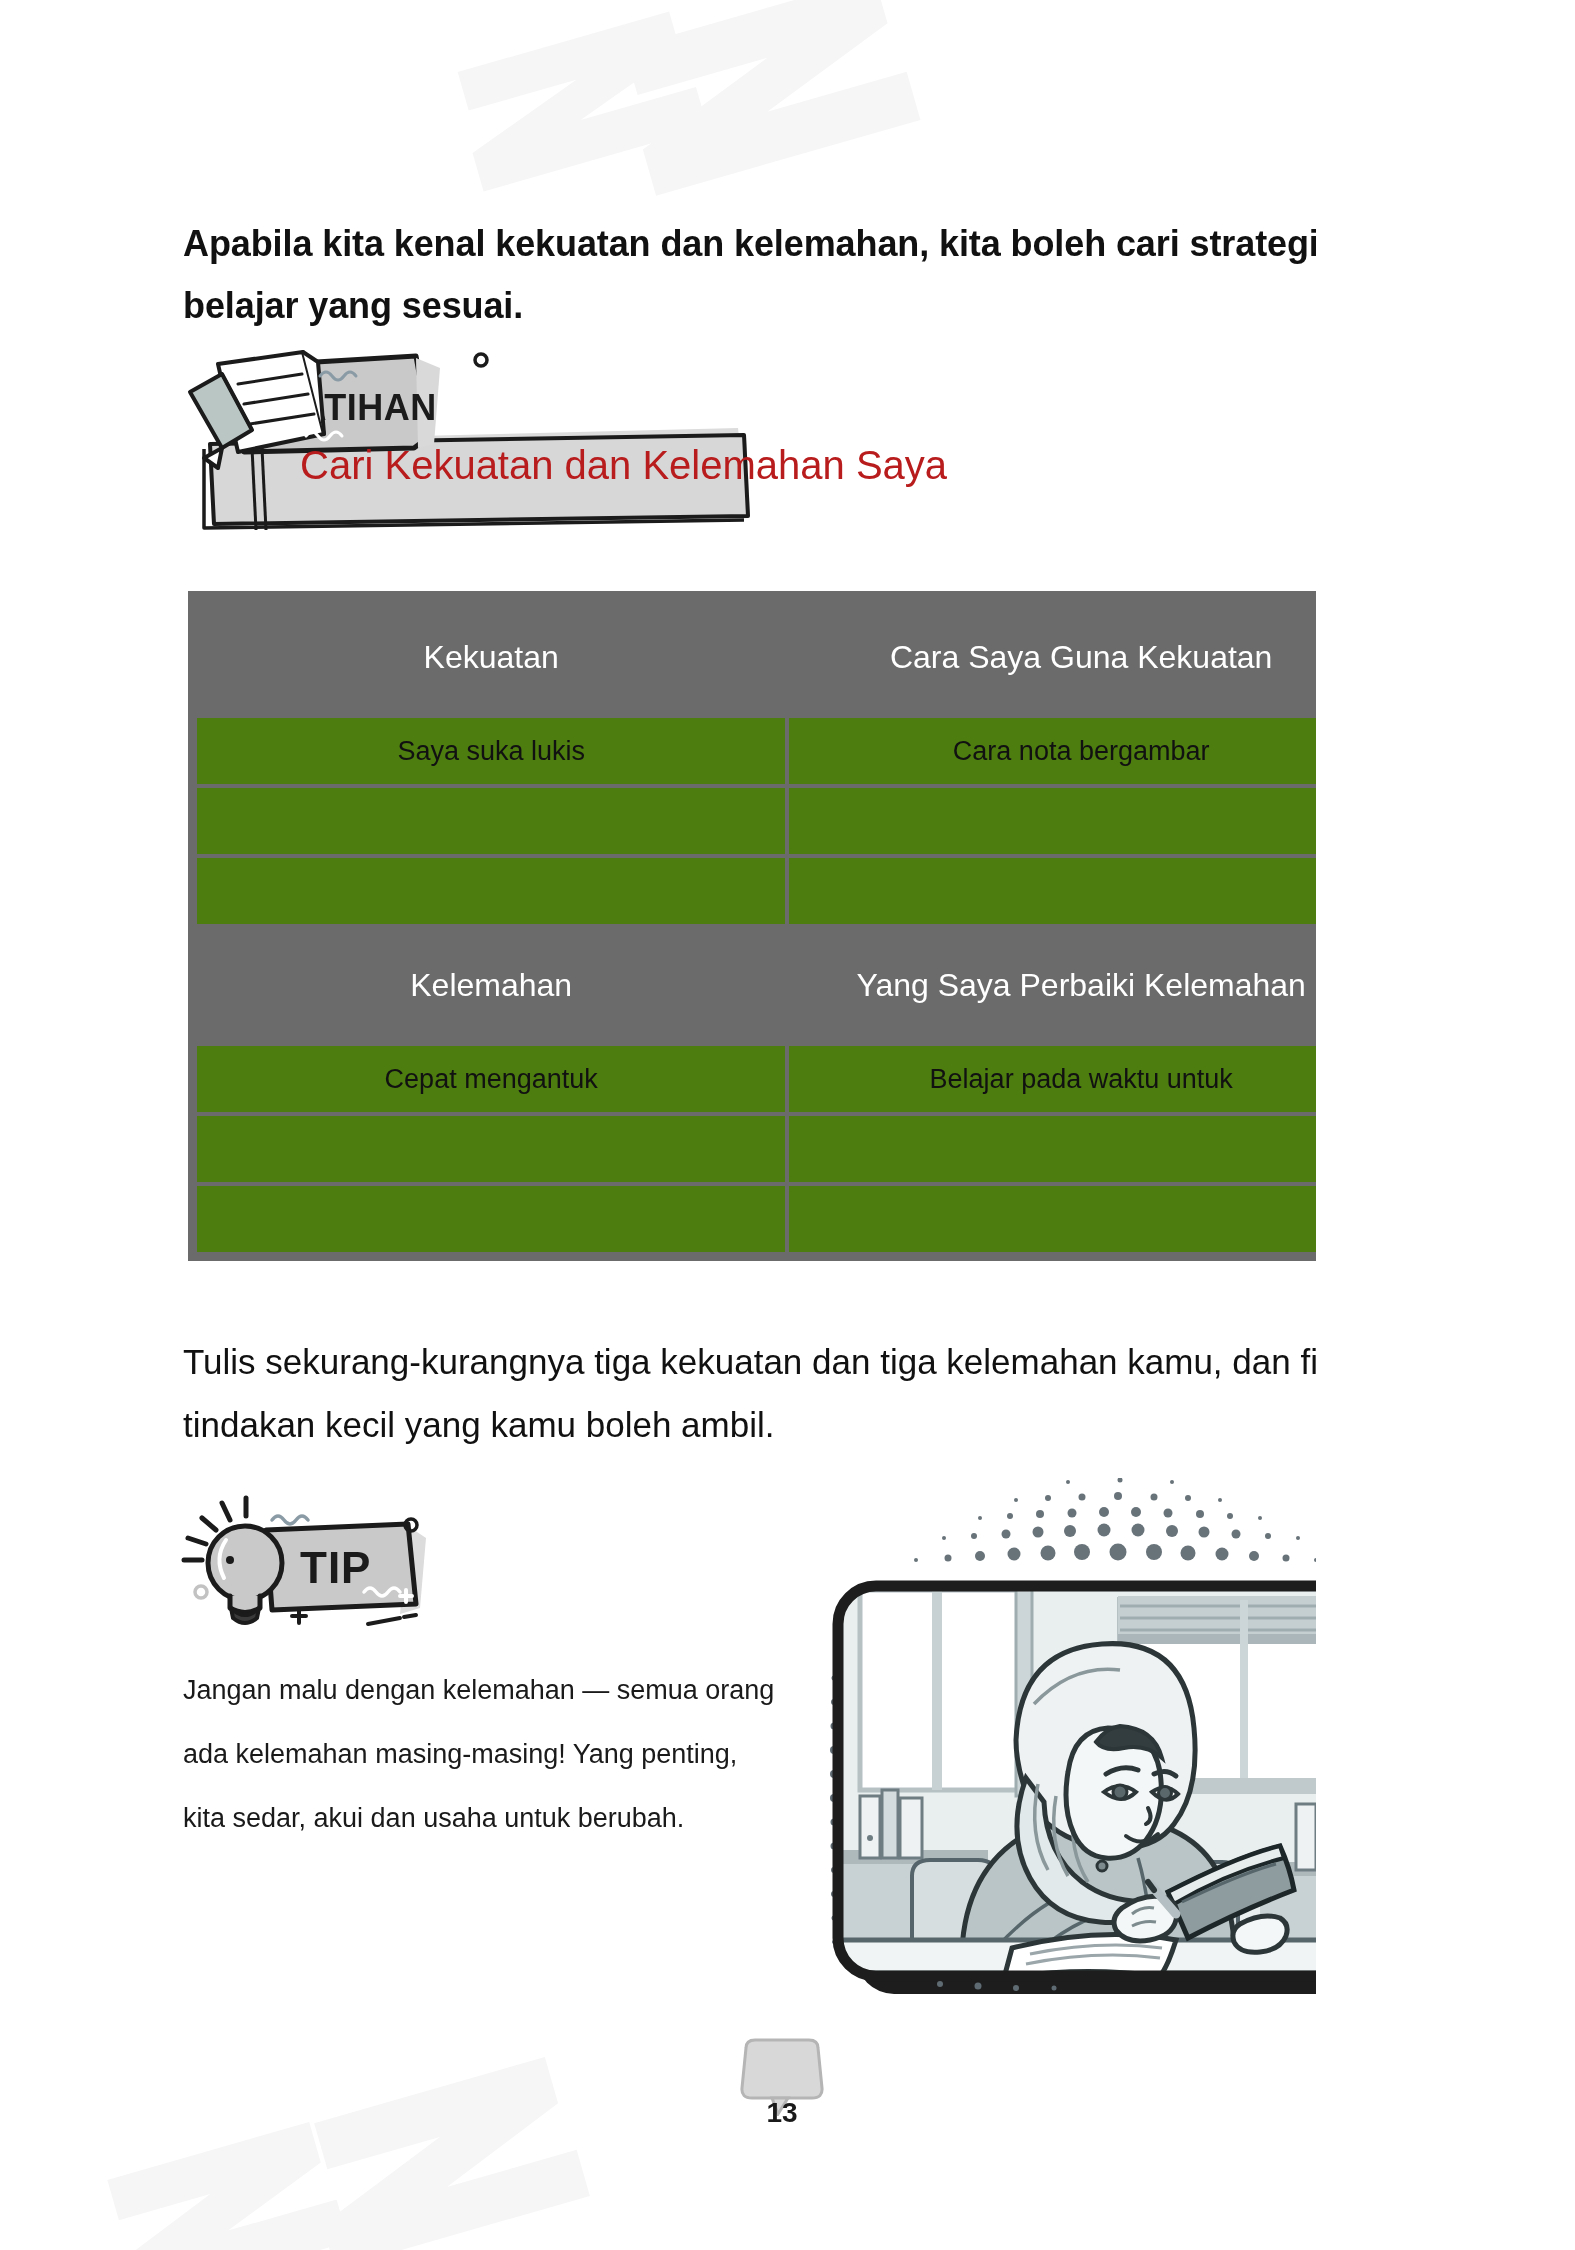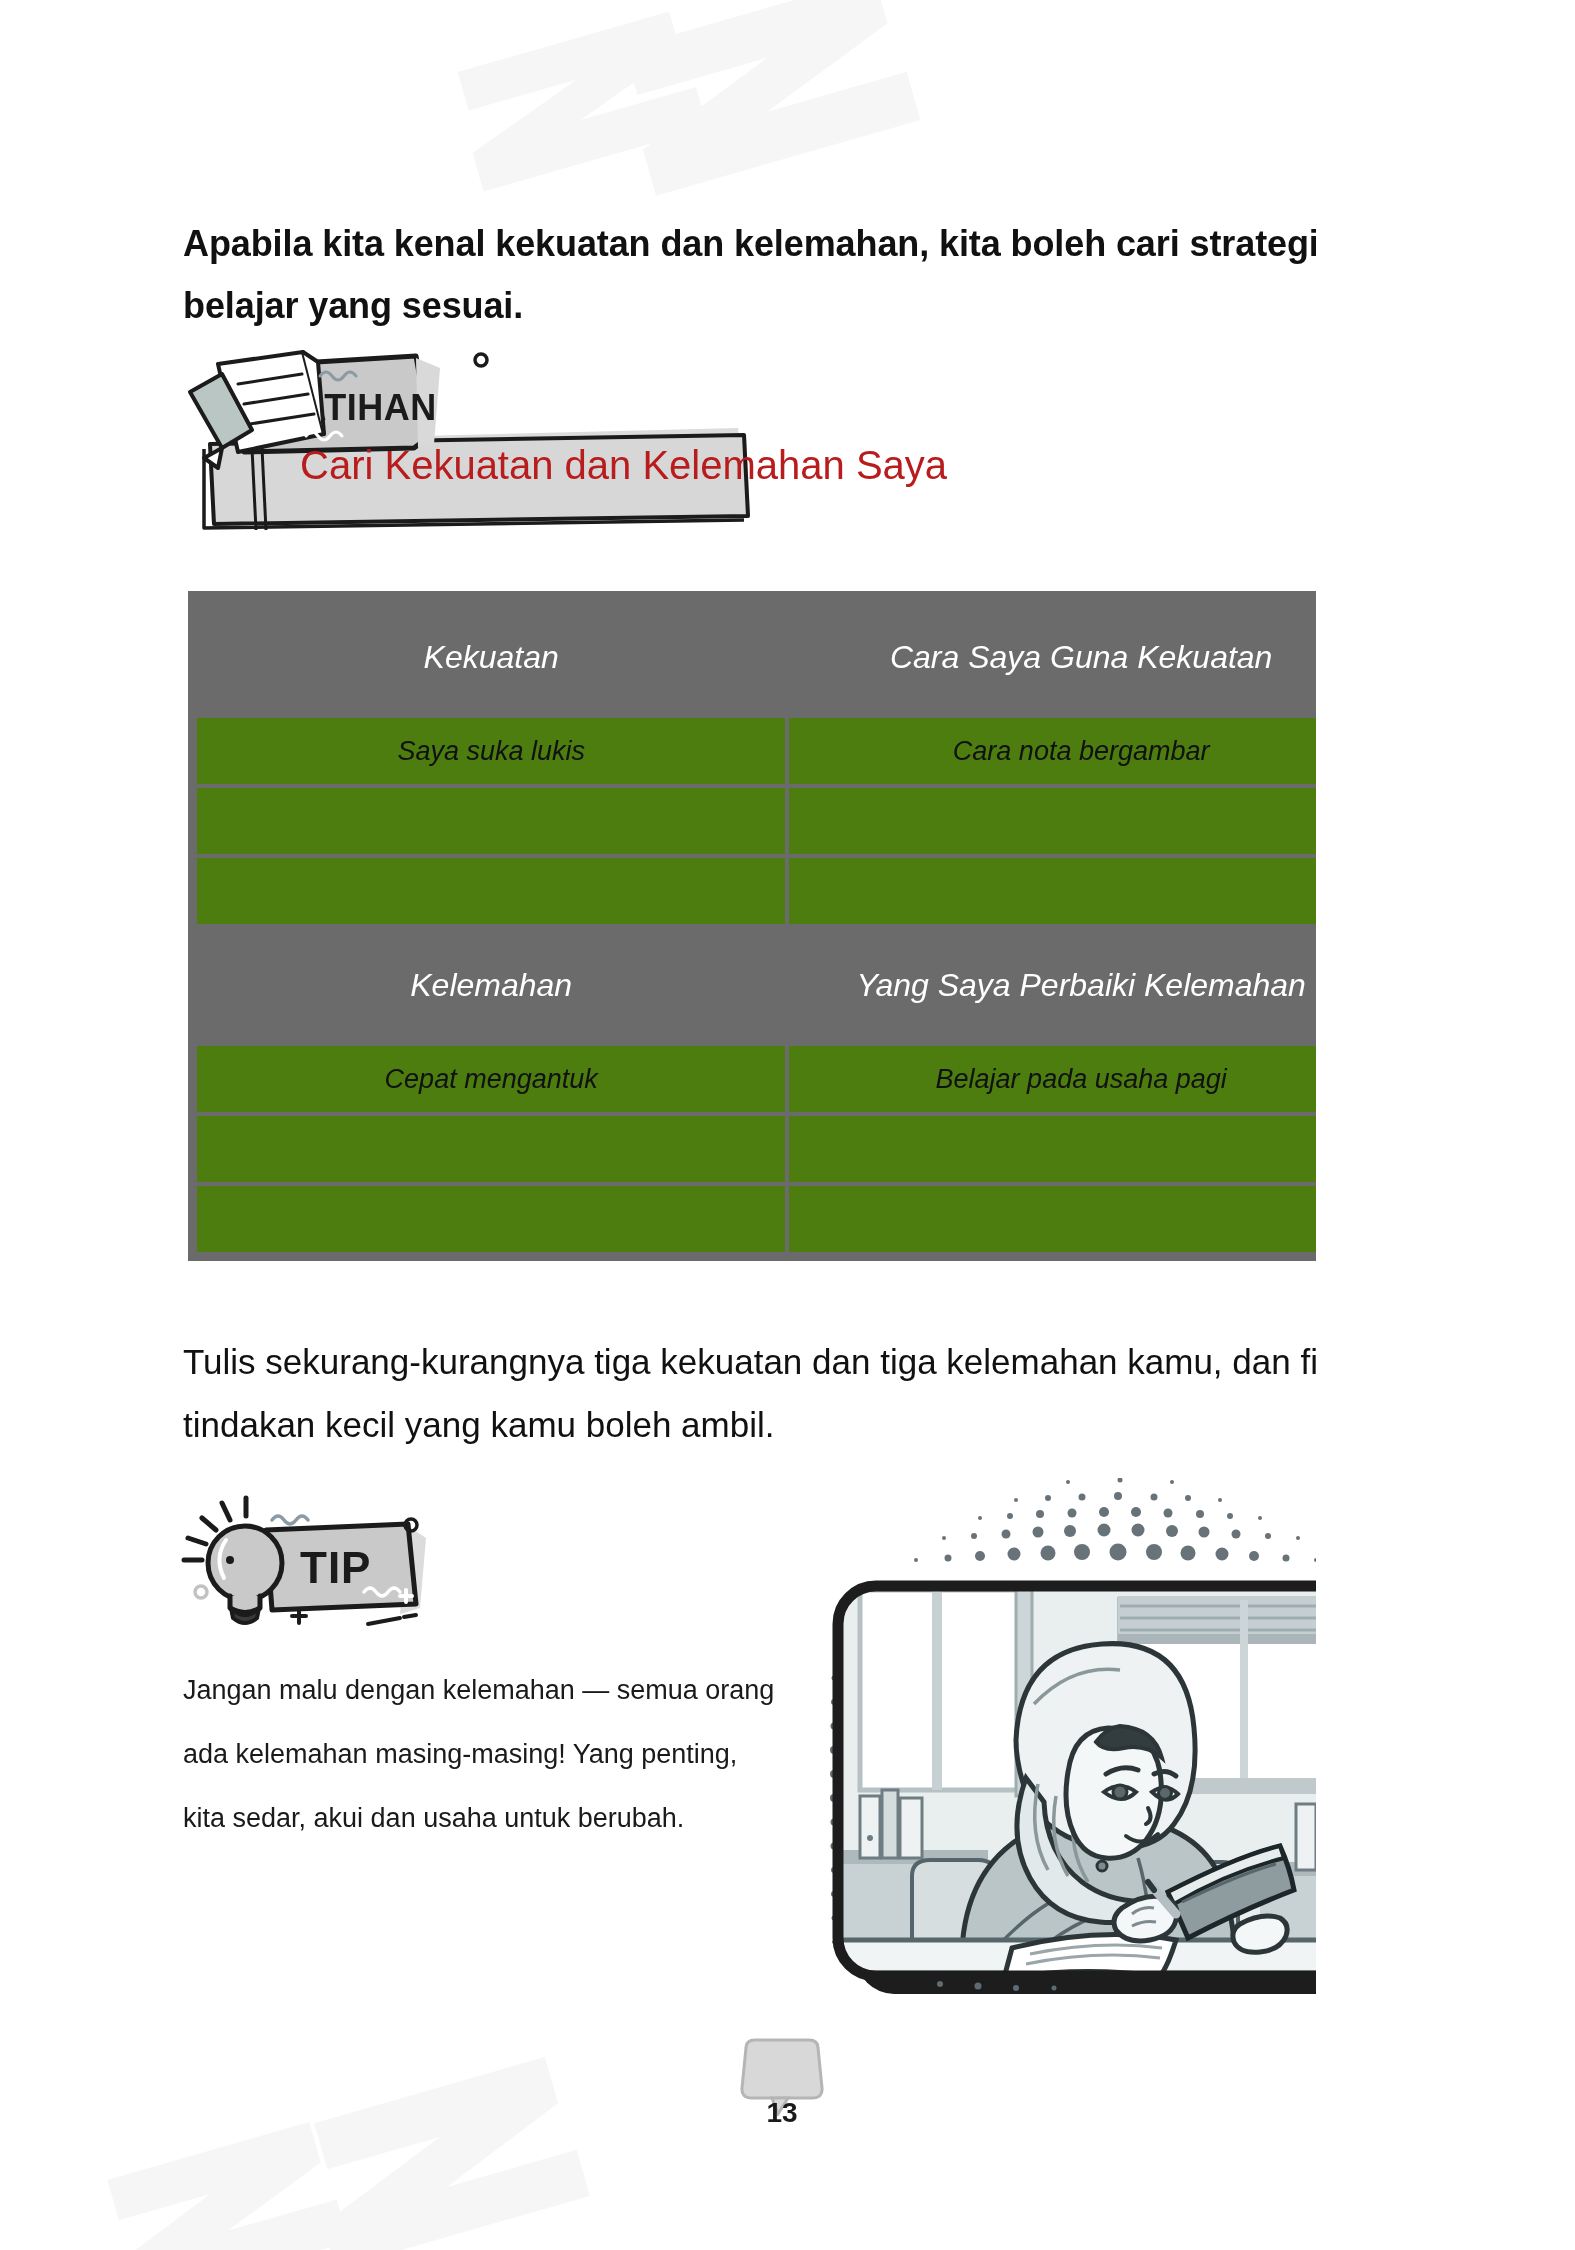--- a/index.html
+++ b/index.html
@@ -74,21 +74,21 @@
 
   
   .table {
     position: absolute;
     left: 188px;
     top: 591px;
     width: 1194px;
     border: 5px solid #6b6b6b;
     border-collapse: collapse;
   }
-  .table table { border-collapse: collapse; width: 100%; font-style: italic; }
+  .table table { border-collapse: collapse; width: 100%; }
   .table td, .table th {
     border: 4px solid #6b6b6b;
     text-align: center;
     vertical-align: middle;
     font-family: "Liberation Sans Narrow", "Liberation Sans", sans-serif;
     font-weight: 400;
   }
   .hdr {
     background: #6b6b6b;
     color: #ffffff;
@@ -275,21 +275,21 @@
             <td class="cell empty"></td>
           </tr>
 
           <tr>
             <th class="hdr col-a">Kelemahan</th>
             <th class="hdr col-b">Yang Saya Perbaiki Kelemahan</th>
           </tr>
 
           <tr>
             <td class="cell">Cepat mengantuk</td>
-            <td class="cell">Belajar pada usaha pagi</td>
+            <td class="cell">Belajar pada waktu untuk</td>
           </tr>
           <tr>
             <td class="cell empty"></td>
             <td class="cell empty"></td>
           </tr>
           <tr>
             <td class="cell empty"></td>
             <td class="cell empty"></td>
           </tr>
         </tbody>

